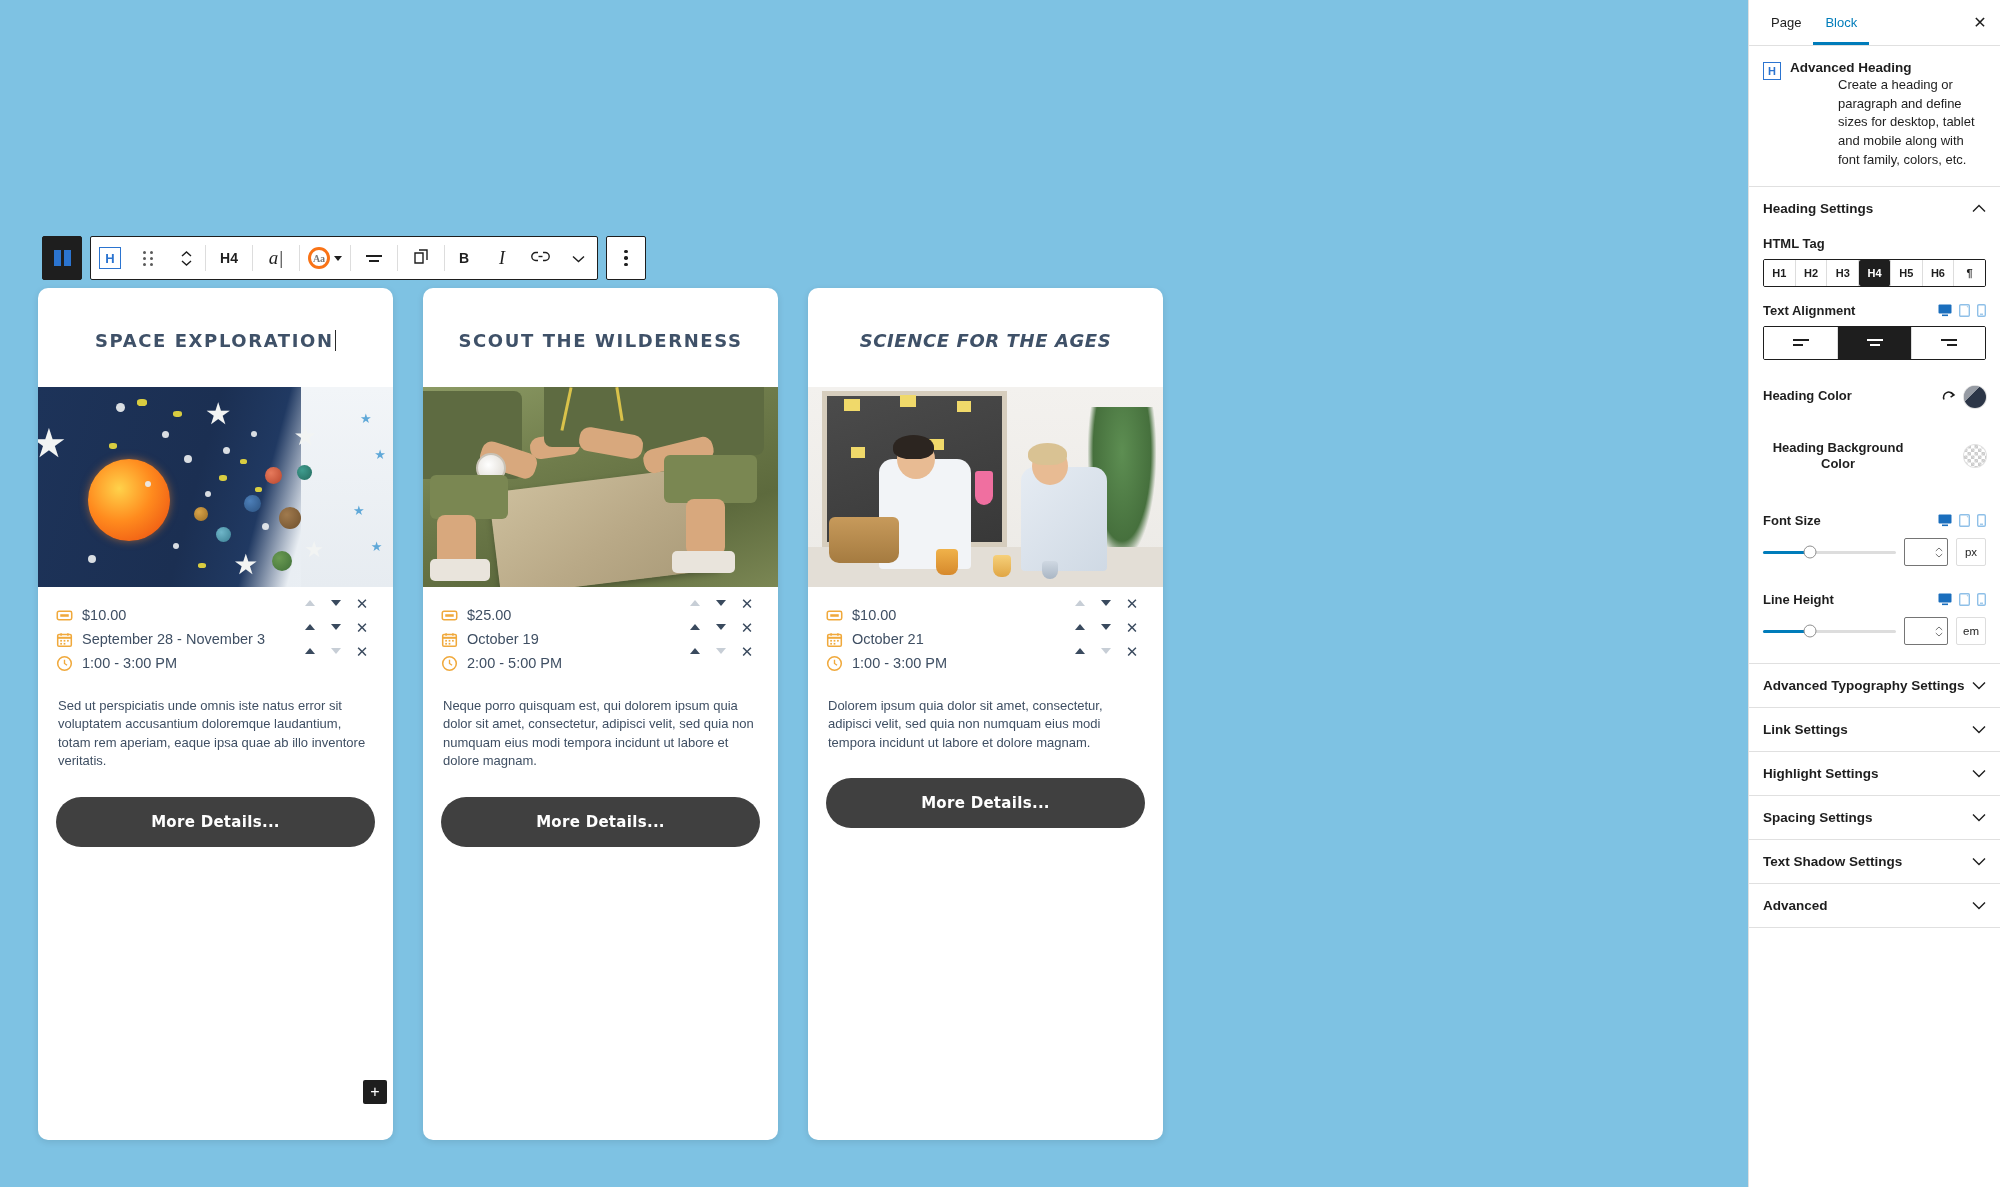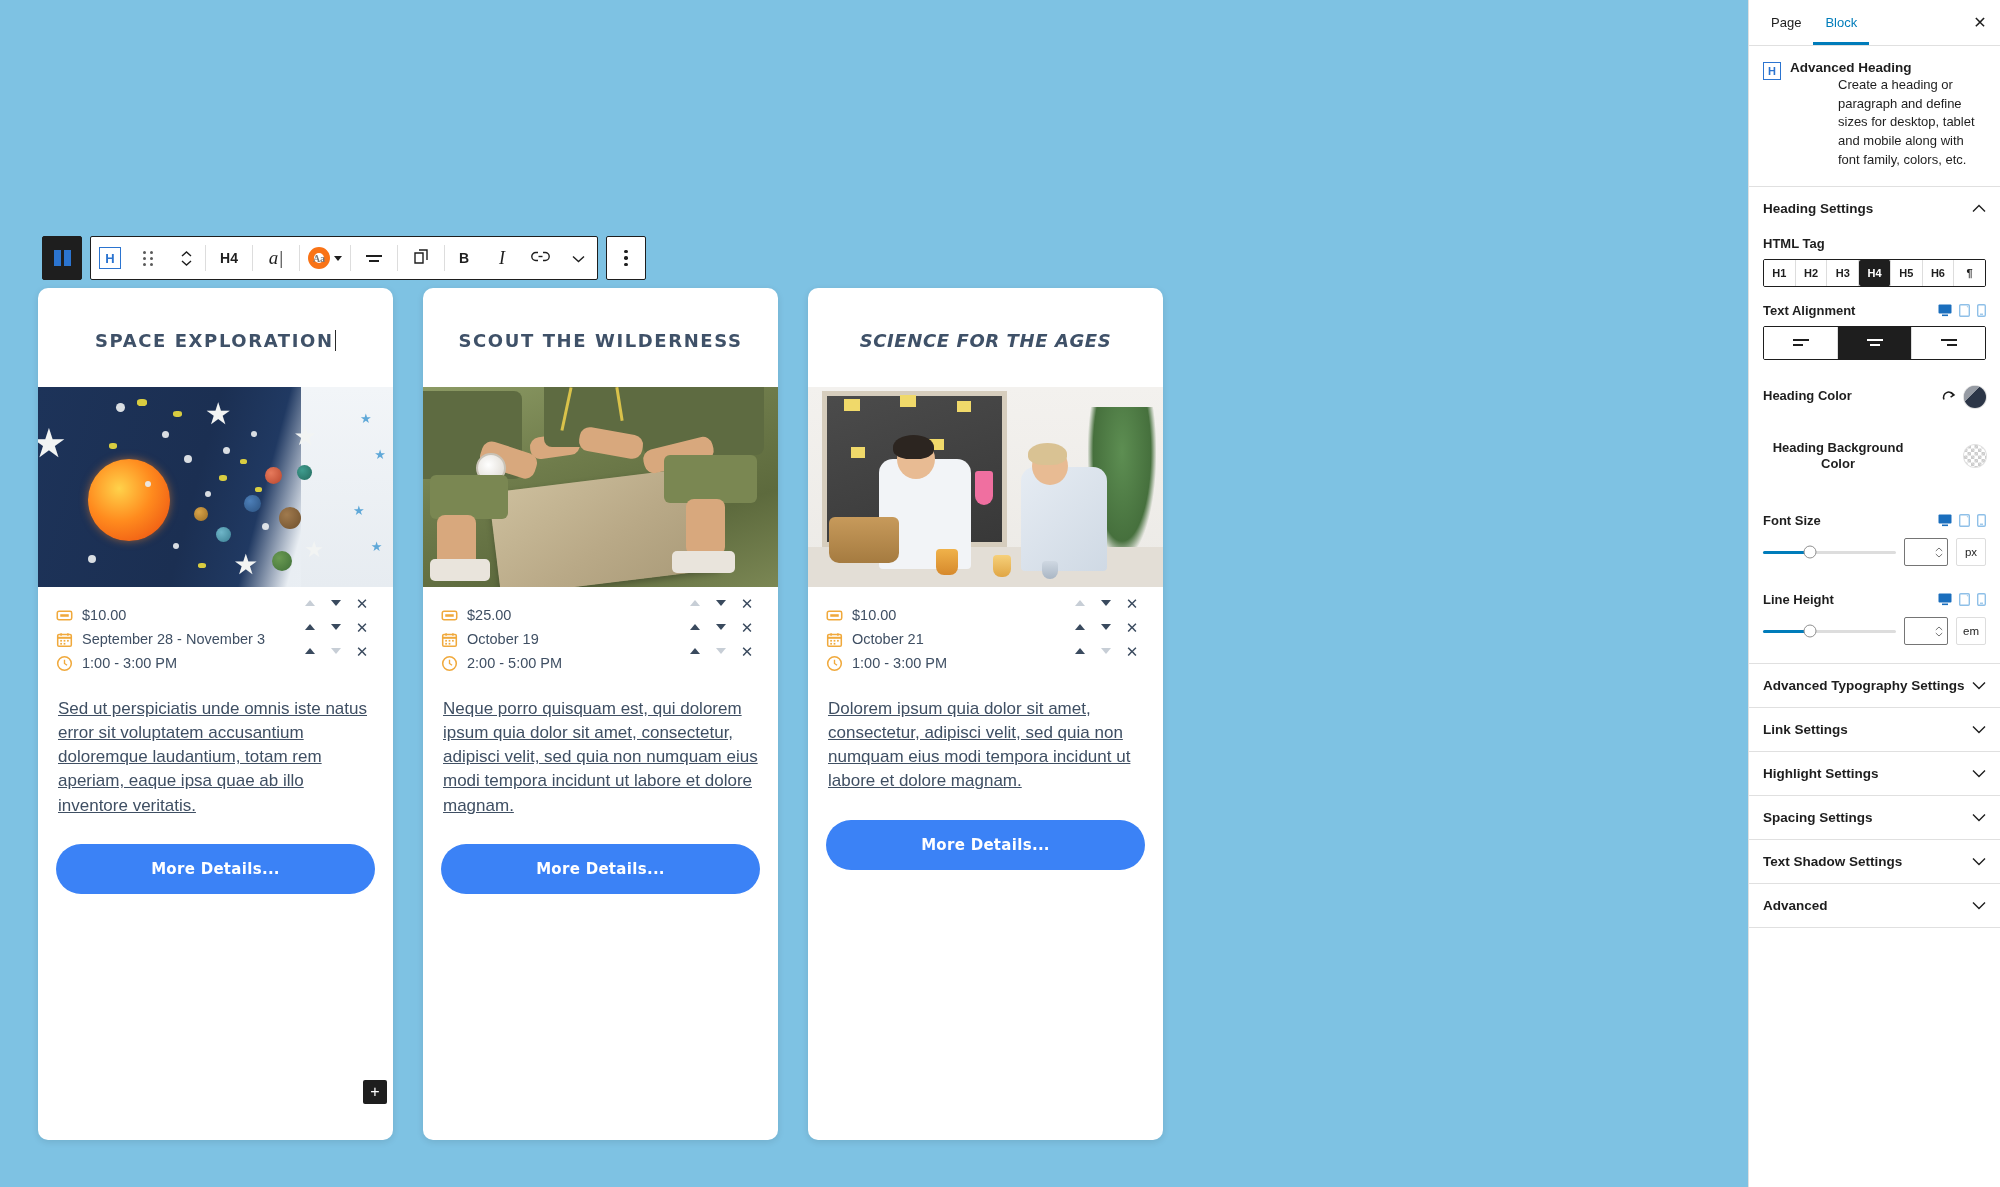--- a/index.html
+++ b/index.html
@@ -96,21 +96,21 @@
   }
   .ico-dots { display: grid; grid-template-columns: 3px 3px; gap: 3px 4px; }
   .ico-dots i { width: 3px; height: 3px; background: #5a5a5a; border-radius: 50%; }
   .ico-updown { display: flex; flex-direction: column; gap: 3px; align-items: center; color: #1e1e1e; }
   .ico-updown svg { display: block; }
   .ico-aa {
     display: inline-flex; align-items: center; gap: 4px;
   }
   .ico-aa .circ {
     width: 22px; height: 22px; border-radius: 50%;
-    border: 6px solid #f97316;
+    border: 3px solid #f97316;
     display: flex; align-items: center; justify-content: center;
     font-size: 10px; font-weight: 700; color: #777;
     font-family: "Liberation Serif", serif;
   }
   .caret-sm { width: 0; height: 0; border-left: 4px solid transparent; border-right: 4px solid transparent; border-top: 5px solid #1e1e1e; }
   .ico-acursor { font-family: "Liberation Serif", serif; font-style: italic; font-size: 19px; font-weight: 400; }
   .ico-italic { font-family: "Liberation Serif", serif; font-style: italic; font-size: 18px; font-weight: 400; }
   .ico-kebab { display: flex; flex-direction: column; gap: 3px; }
   .ico-kebab i { width: 3.5px; height: 3.5px; border-radius: 50%; background: #1e1e1e; }
 
@@ -258,30 +258,29 @@
     background: none; border: none; cursor: pointer;
     color: #3a4a5e;
   }
   .ctl.dim { color: #c7ced6; }
   .tri-up { width: 0; height: 0; border-left: 5px solid transparent; border-right: 5px solid transparent; border-bottom: 6px solid currentColor; }
   .tri-dn { width: 0; height: 0; border-left: 5px solid transparent; border-right: 5px solid transparent; border-top: 6px solid currentColor; }
   .xmark { font-size: 15px; line-height: 1; font-weight: 400; color: #3a4a5e; }
 
   .card-body {
     padding: 22px 20px 0 20px;
-    font-size: 17px;
+    font-size: 13px;
     line-height: 1.42;
     color: #3f4f63;
-    text-decoration: underline;
   }
   .card-cta { padding: 26px 18px 0; }
   .btn-more {
     display: block;
     width: 100%;
-    background: #3b82f6;
+    background: #404040;
     color: #fff;
     border: none;
     border-radius: 30px;
     padding: 16px 0;
     font-family: "DejaVu Sans", sans-serif;
     font-weight: 700;
     font-size: 15px;
     letter-spacing: .3px;
     cursor: pointer;
   }

